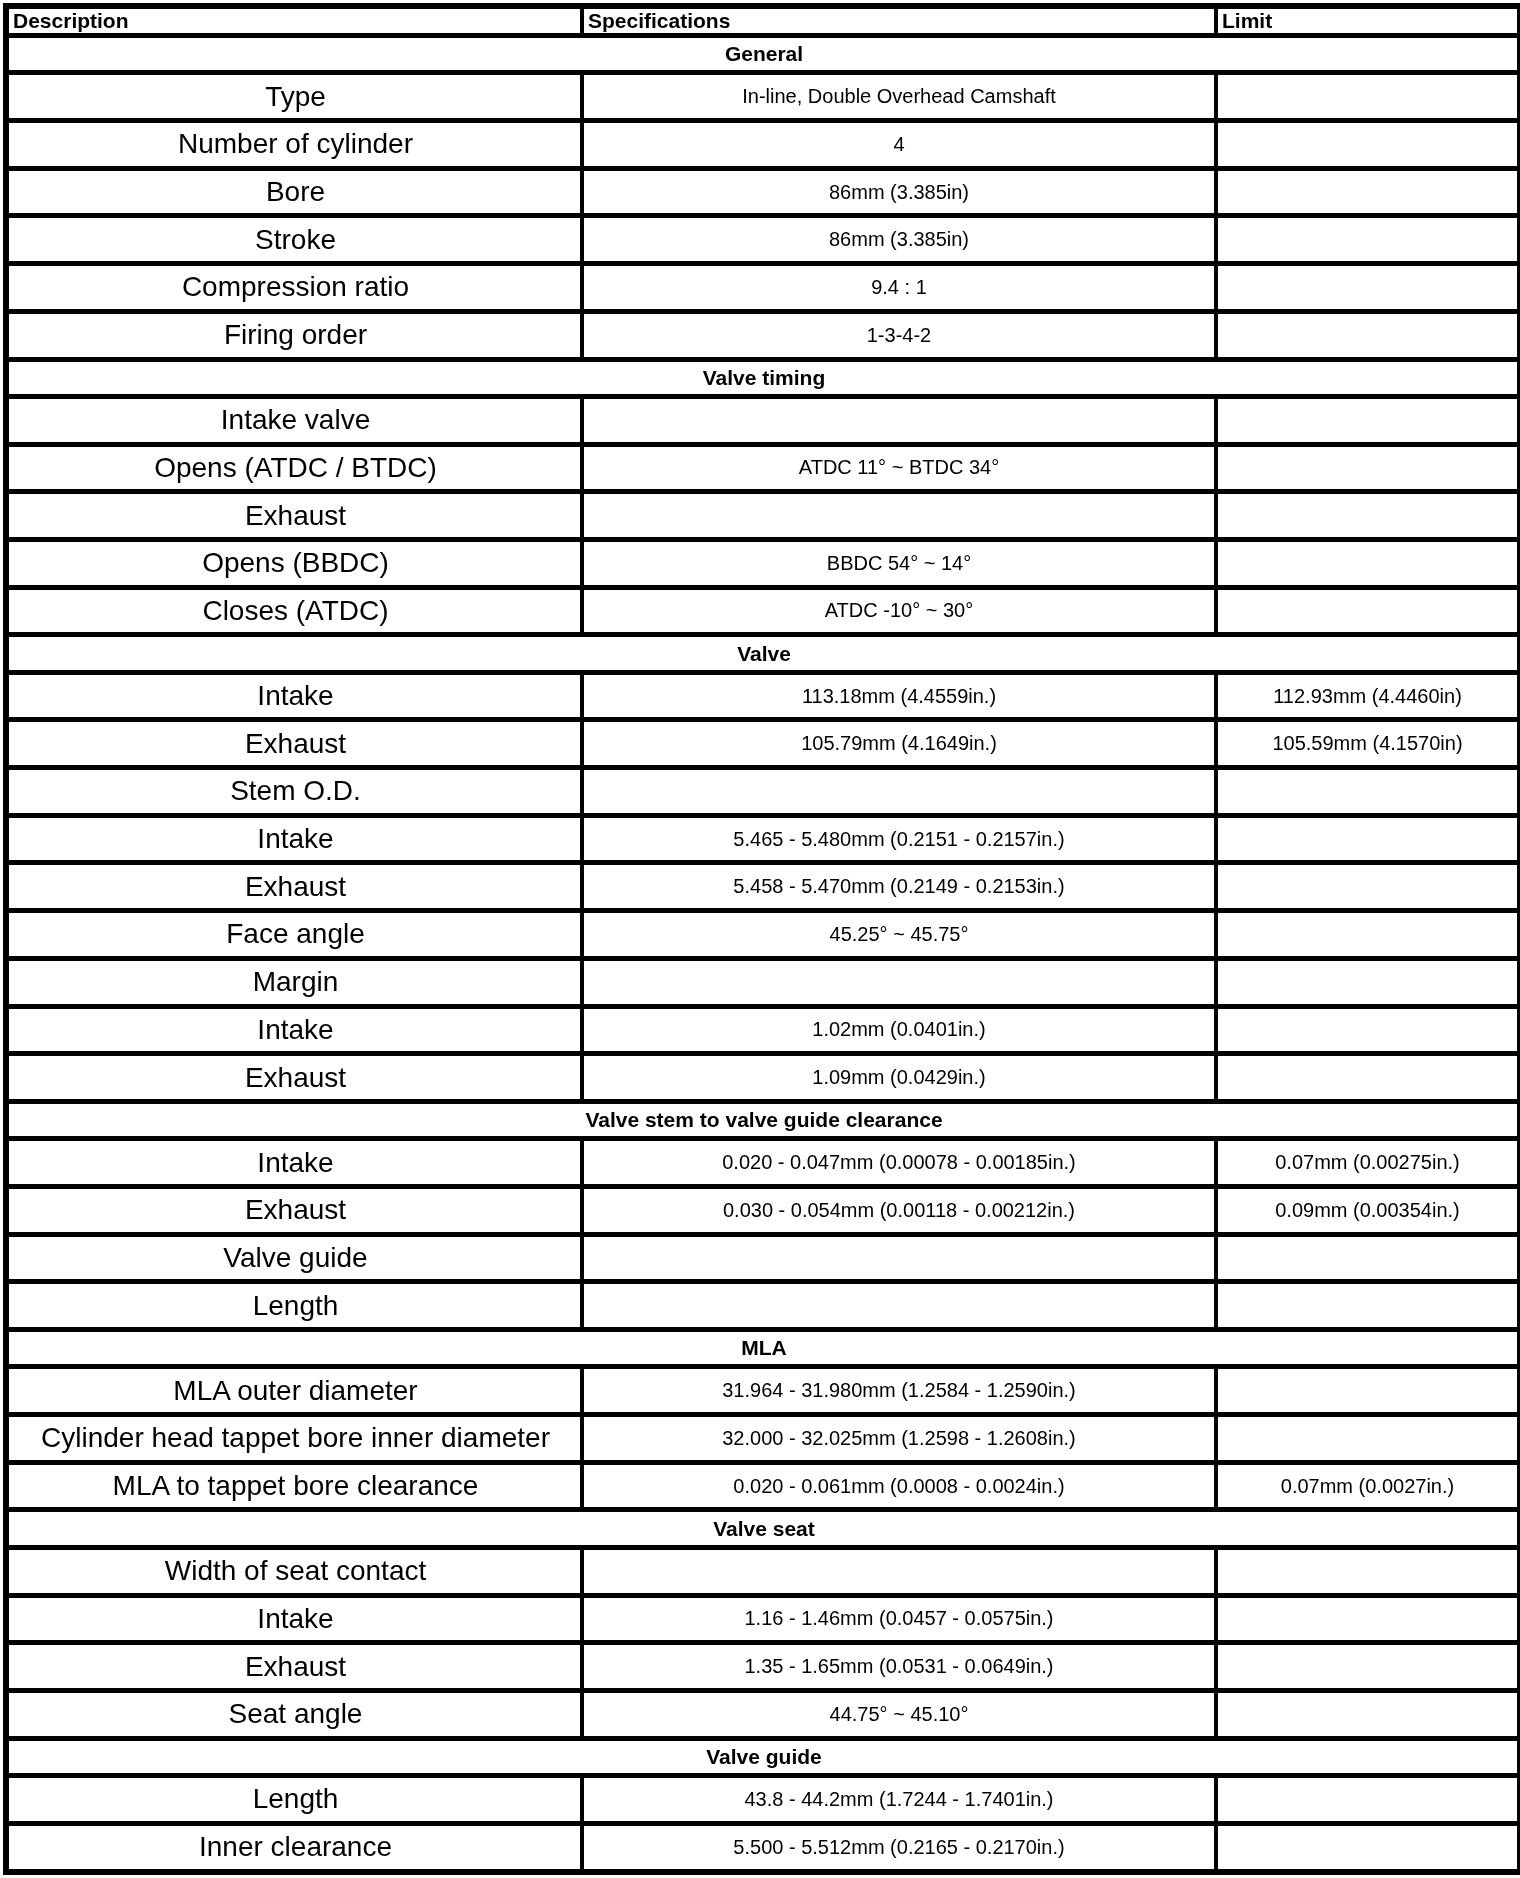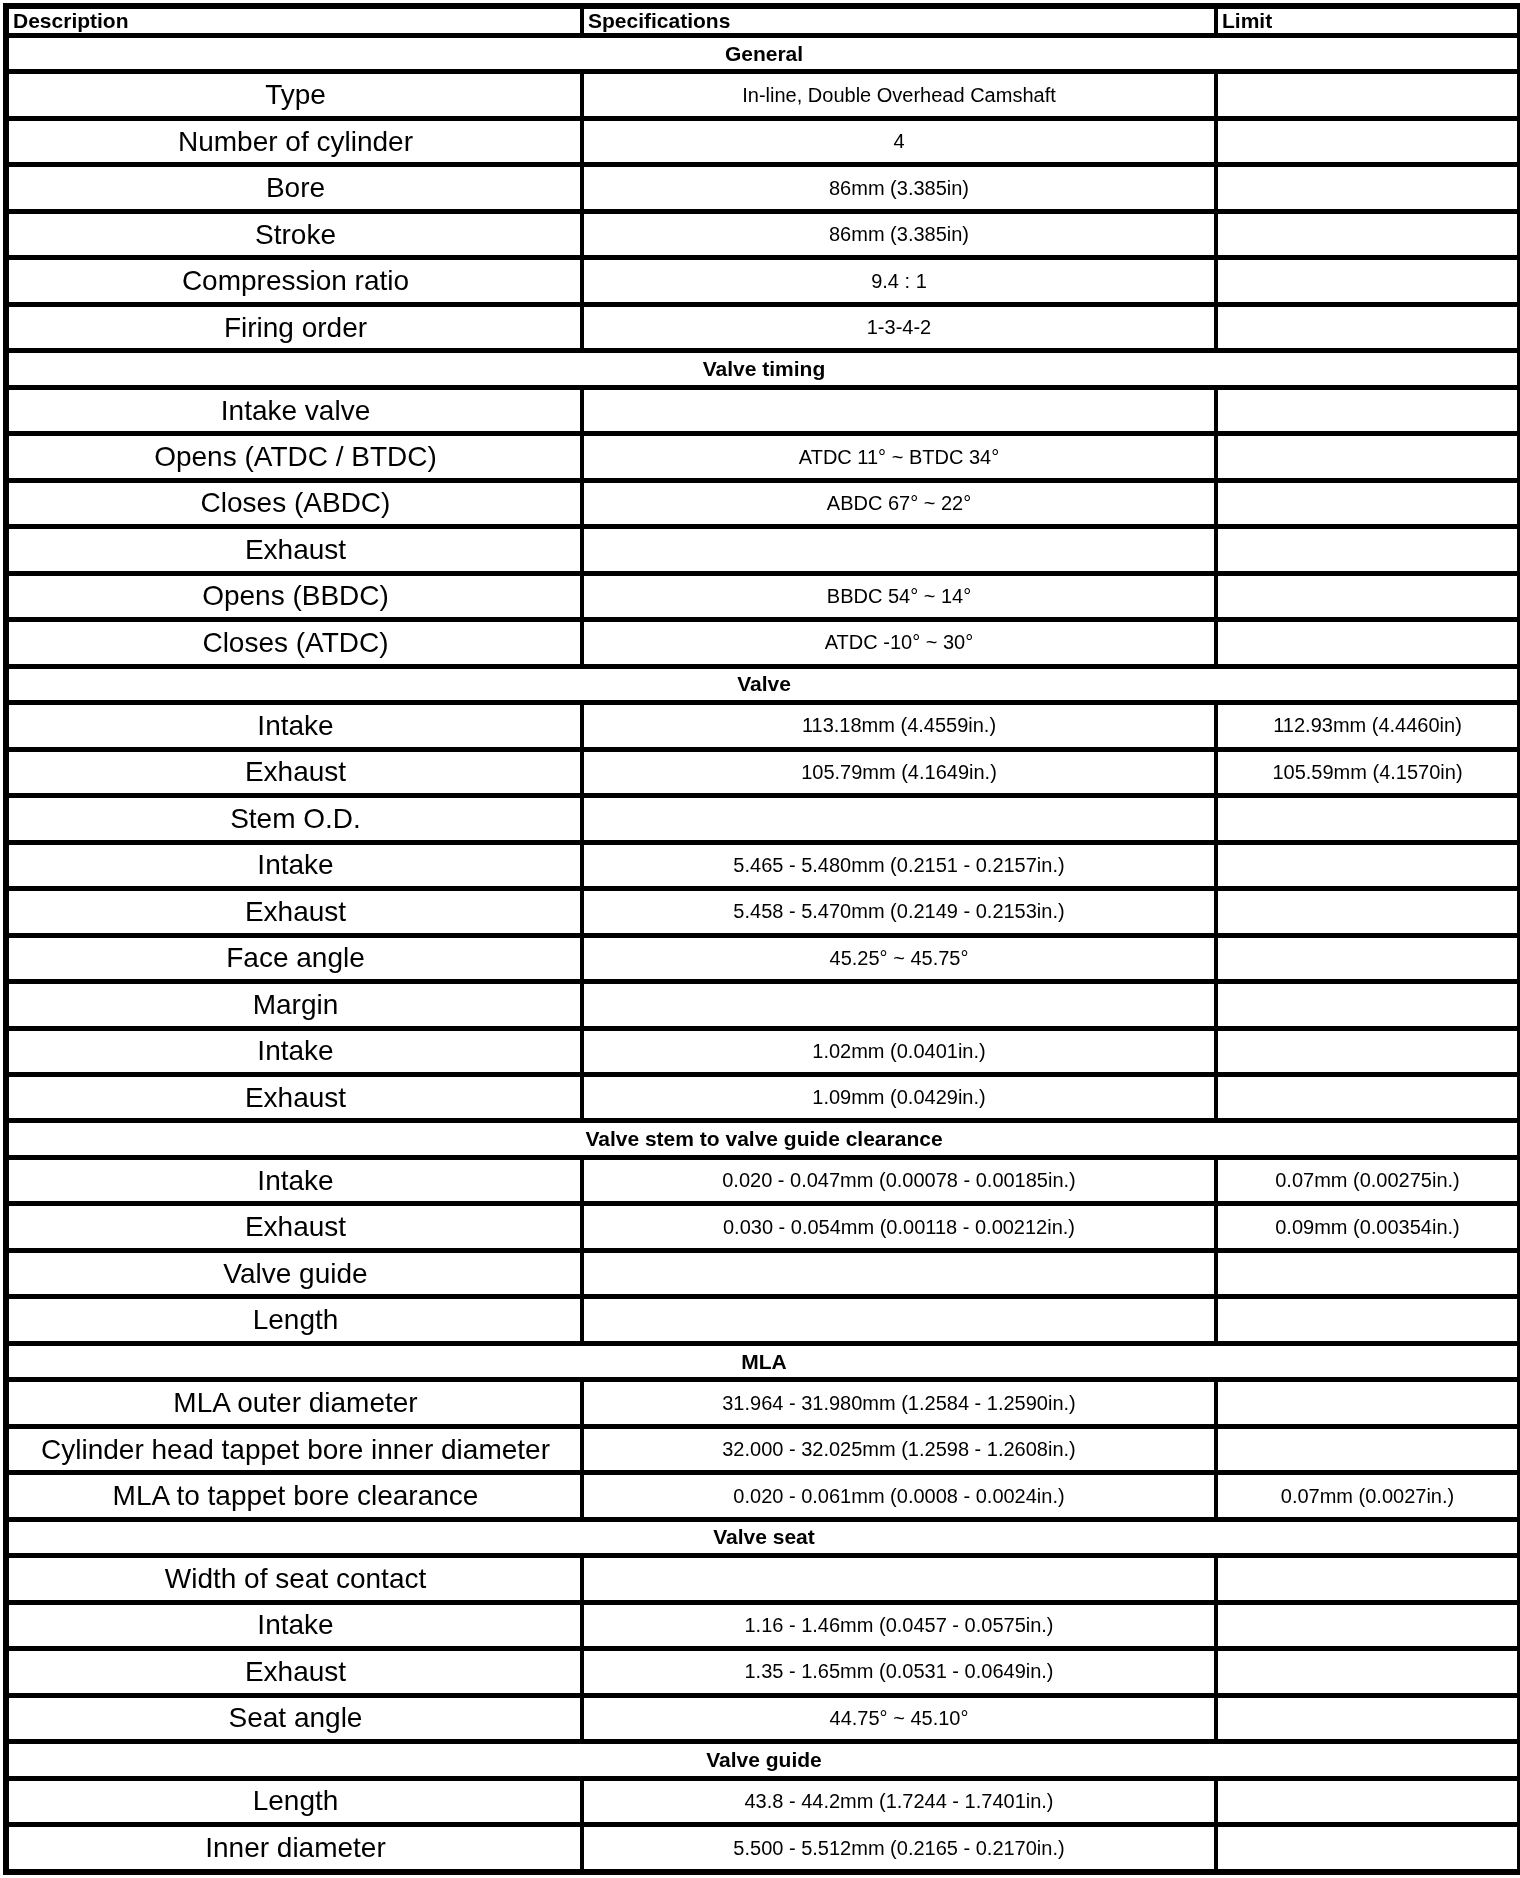--- a/index.html
+++ b/index.html
@@ -115,25 +115,20 @@
           <td class="desc">Intake valve</td>
           <td class="spec"></td>
           <td class="limit"></td>
         </tr>
         <tr>
           <td class="desc">Opens (ATDC / BTDC)</td>
           <td class="spec">ATDC 11° ~ BTDC 34°</td>
           <td class="limit"></td>
         </tr>
         <tr>
-          <td class="desc">Closes (ABDC)</td>
-          <td class="spec">ABDC 67° ~ 22°</td>
-          <td class="limit"></td>
-        </tr>
-        <tr>
           <td class="desc">Exhaust</td>
           <td class="spec"></td>
           <td class="limit"></td>
         </tr>
         <tr>
           <td class="desc">Opens (BBDC)</td>
           <td class="spec">BBDC 54° ~ 14°</td>
           <td class="limit"></td>
         </tr>
         <tr>
@@ -255,19 +250,19 @@
         </tr>
         <tr class="section">
           <td colspan="3">Valve guide</td>
         </tr>
         <tr>
           <td class="desc">Length</td>
           <td class="spec">43.8 - 44.2mm (1.7244 - 1.7401in.)</td>
           <td class="limit"></td>
         </tr>
         <tr>
-          <td class="desc">Inner diameter</td>
+          <td class="desc">Inner clearance</td>
           <td class="spec">5.500 - 5.512mm (0.2165 - 0.2170in.)</td>
           <td class="limit"></td>
         </tr>
       </tbody>
   </table>
 </div>
 
 </body></html>

